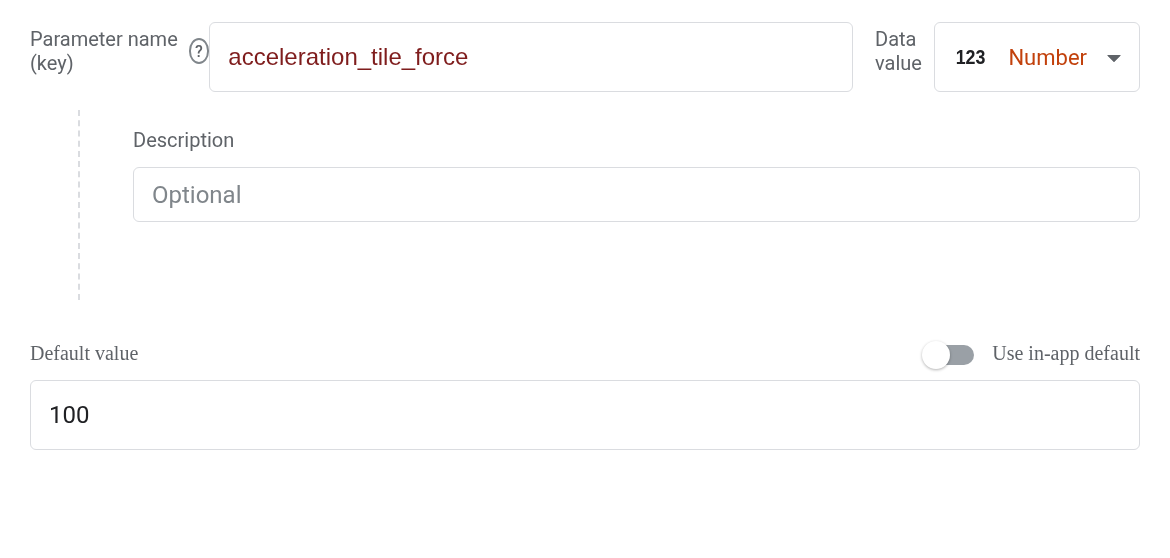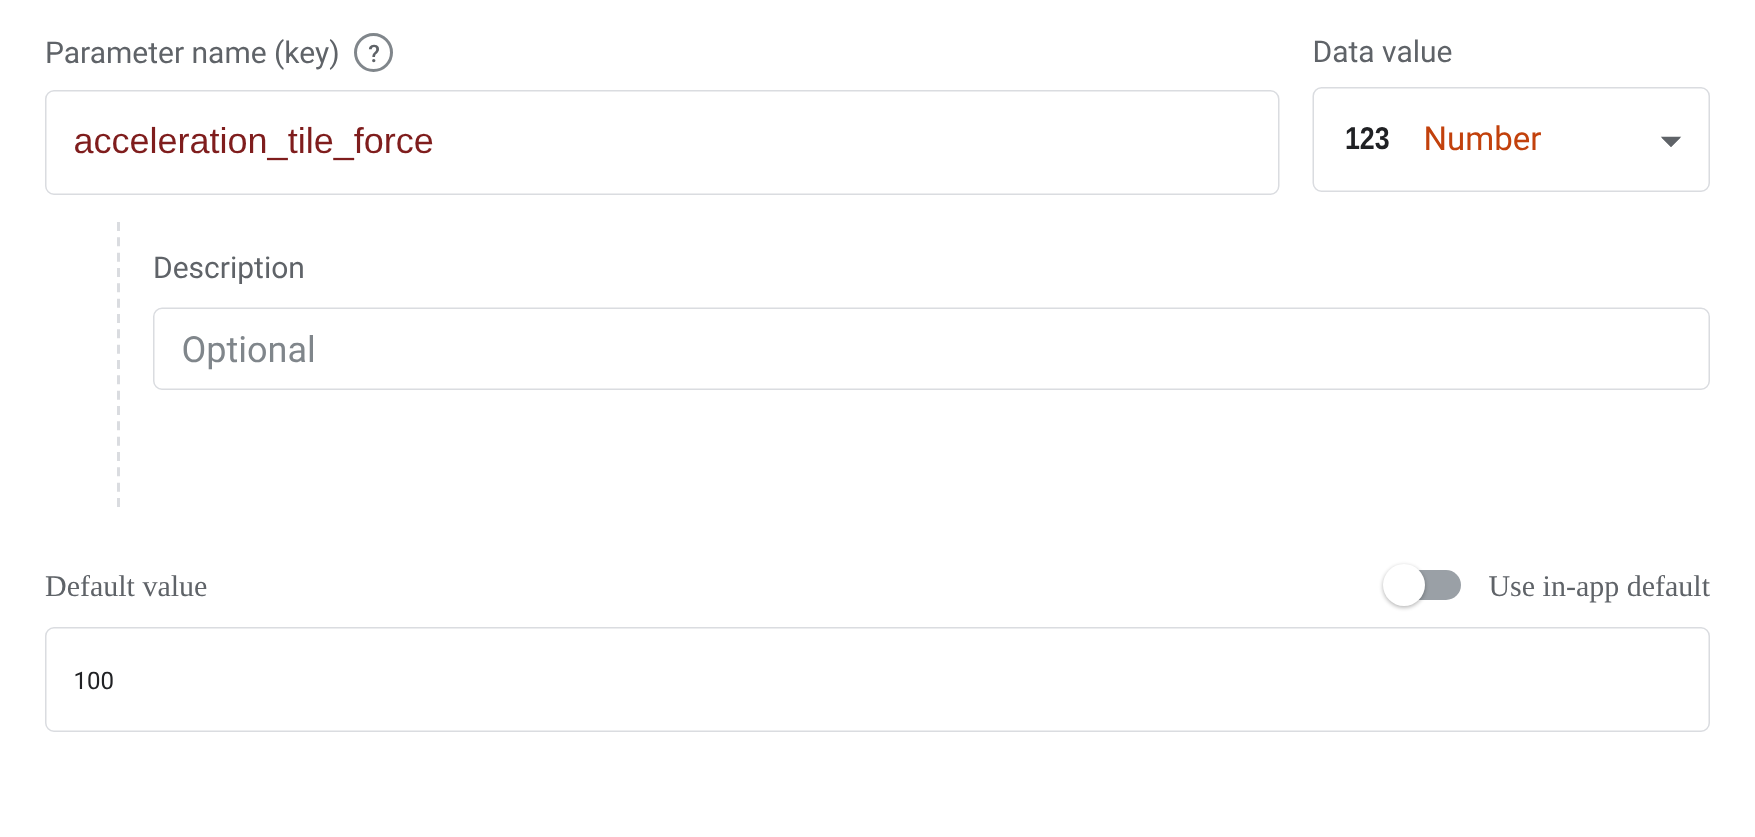--- a/index.html
+++ b/index.html
@@ -14,21 +14,20 @@
       height: 558px;
       padding: 22px 30px 30px 30px;
       color: #202124;
     }
     .top-row {
       display: flex;
       gap: 22px;
     }
     .col {
       display: flex;
-      flex-direction: column;
     }
     .col.param {
       flex: 1;
     }
     .col.data-type {
       width: 265px;
     }
     .label {
       color: #5f6368;
       font-size: 20px;
@@ -101,21 +100,21 @@
     .desc-section {
       display: flex;
       margin-left: 48px;
       margin-top: 18px;
     }
     .vertical-dashed {
       border-left: 2px dashed #dadce0;
       height: 190px;
     }
     .desc-content {
-      margin-left: 22px;
+      margin-left: 53px;
       flex: 1;
       padding-top: 18px;
     }
     .desc-label {
       color: #5f6368;
       font-size: 20px;
       margin-bottom: 15px;
     }
     .desc-input {
       border: 1px solid #dadce0;
@@ -144,21 +143,21 @@
       margin-top: 42px;
       margin-bottom: 15px;
       font-family: Liberation Serif, serif;
     }
     .default-label {
       color: #5f6368;
       font-size: 20px;
     }
     .toggle-wrap {
       display: flex;
-      align-items: flex-start;
+      align-items: flex-end;
       gap: 18px;
     }
     .toggle {
       width: 50px;
       height: 20px;
       background: #9aa0a6;
       border-radius: 10px;
       position: relative;
       cursor: pointer;
     }
@@ -181,21 +180,21 @@
       border-radius: 6px;
       height: 70px;
       font-size: 22px;
       padding: 0 18px;
       display: flex;
       align-items: center;
     }
     .default-input input {
       border: none;
       outline: none;
-      font-size: 16px;
+      font-size: 24px;
       width: 100%;
       color: #202124;
       font-family: Roboto, Arial, sans-serif;
     }
   </style>
 </head>
 <body>
 
 <div class="top-row">
   <div class="col param">

